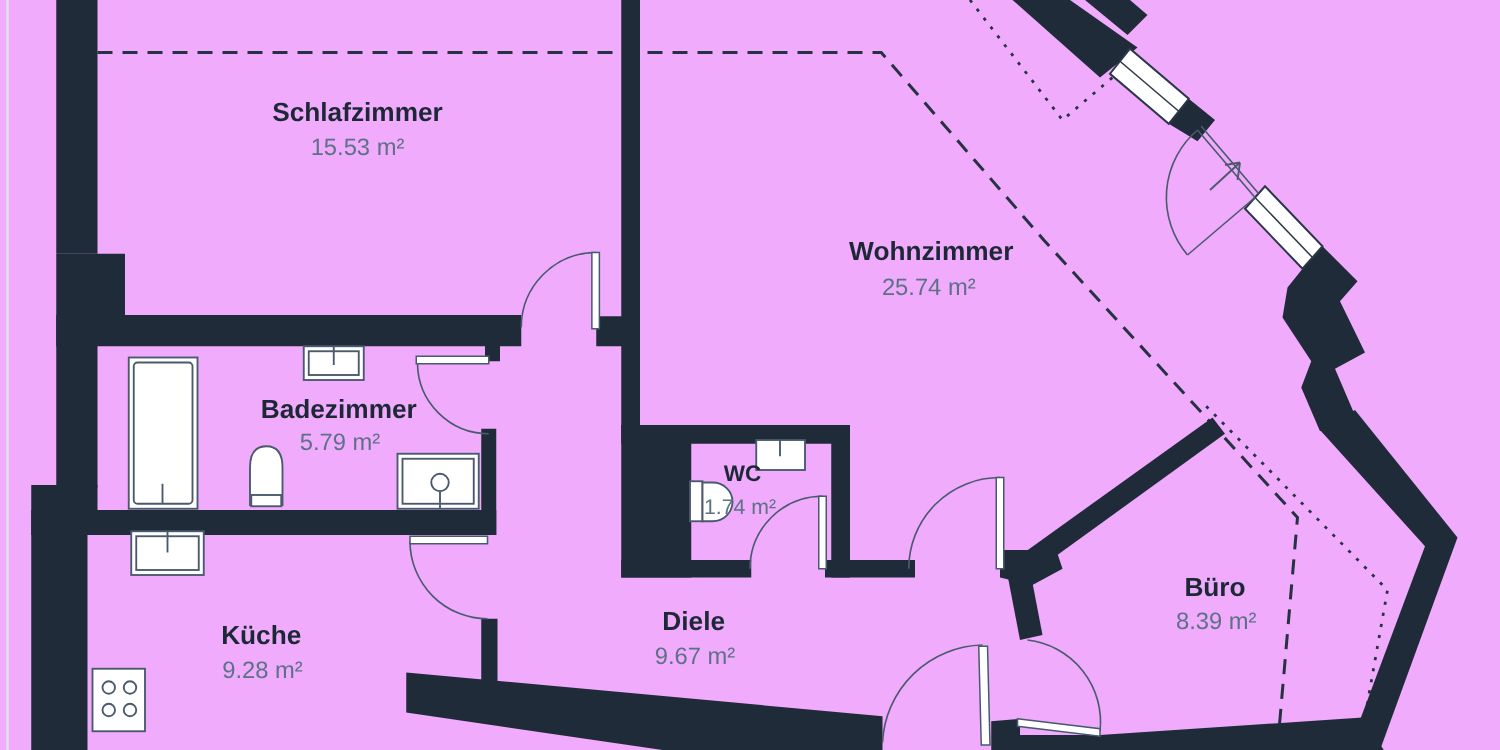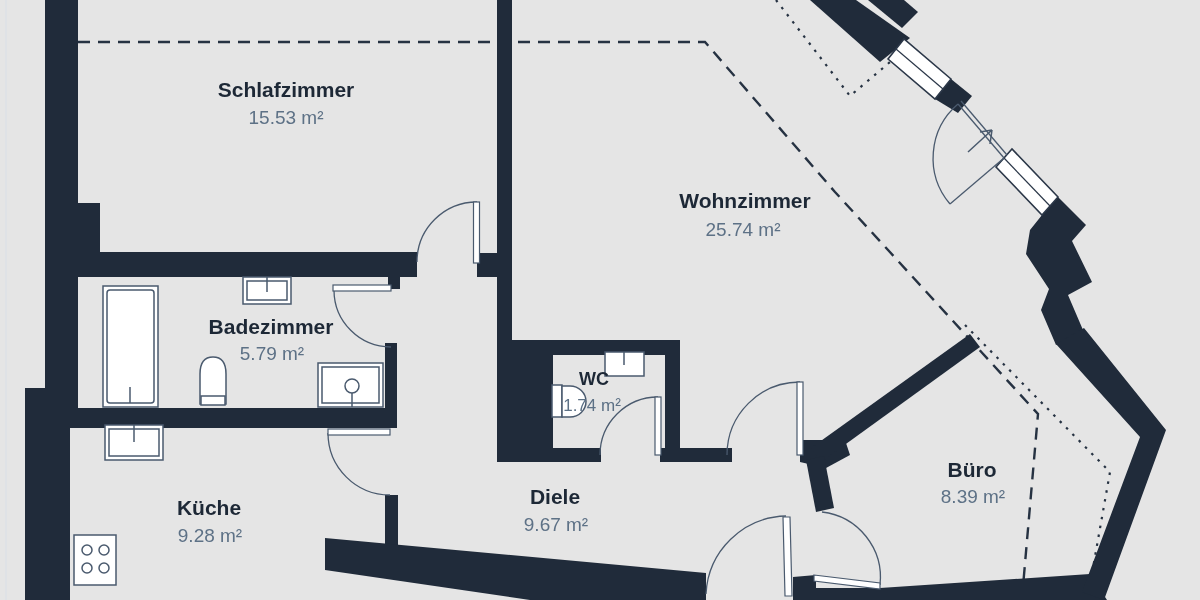--- a/index.html
+++ b/index.html
@@ -1,16 +1,16 @@
 <!DOCTYPE html>
 <html><head>
 <meta charset="utf-8">
 <style>
   html,body{margin:0;padding:0;background:#ffffff;}
-  .stage{position:relative;width:1200px;height:600px;background:#e5e5e5;overflow:hidden;
+  .stage{position:relative;width:1200px;height:600px;background:#f0abfc;overflow:hidden;
          font-family:"Liberation Sans", sans-serif;}
   svg{position:absolute;left:0;top:0;}
   .wall{fill:#202b3a;stroke:none;}
   .fixture{fill:#ffffff;stroke:#4a5a6e;stroke-width:1.5;}
   .fixture-line{fill:none;stroke:#4a5a6e;stroke-width:1.5;}
   .door-arc{fill:none;stroke:#4a5a6e;stroke-width:1.3;}
   .door-leaf{fill:#ffffff;stroke:#4a5a6e;stroke-width:1.2;}
   .dash-line{fill:none;stroke:#263242;stroke-width:2.4;stroke-dasharray:12 8;}
   .dot-line{fill:none;stroke:#263242;stroke-width:2.2;stroke-dasharray:2.5 6.5;}
   .win{fill:#ffffff;stroke:#2b3748;stroke-width:1.6;}

